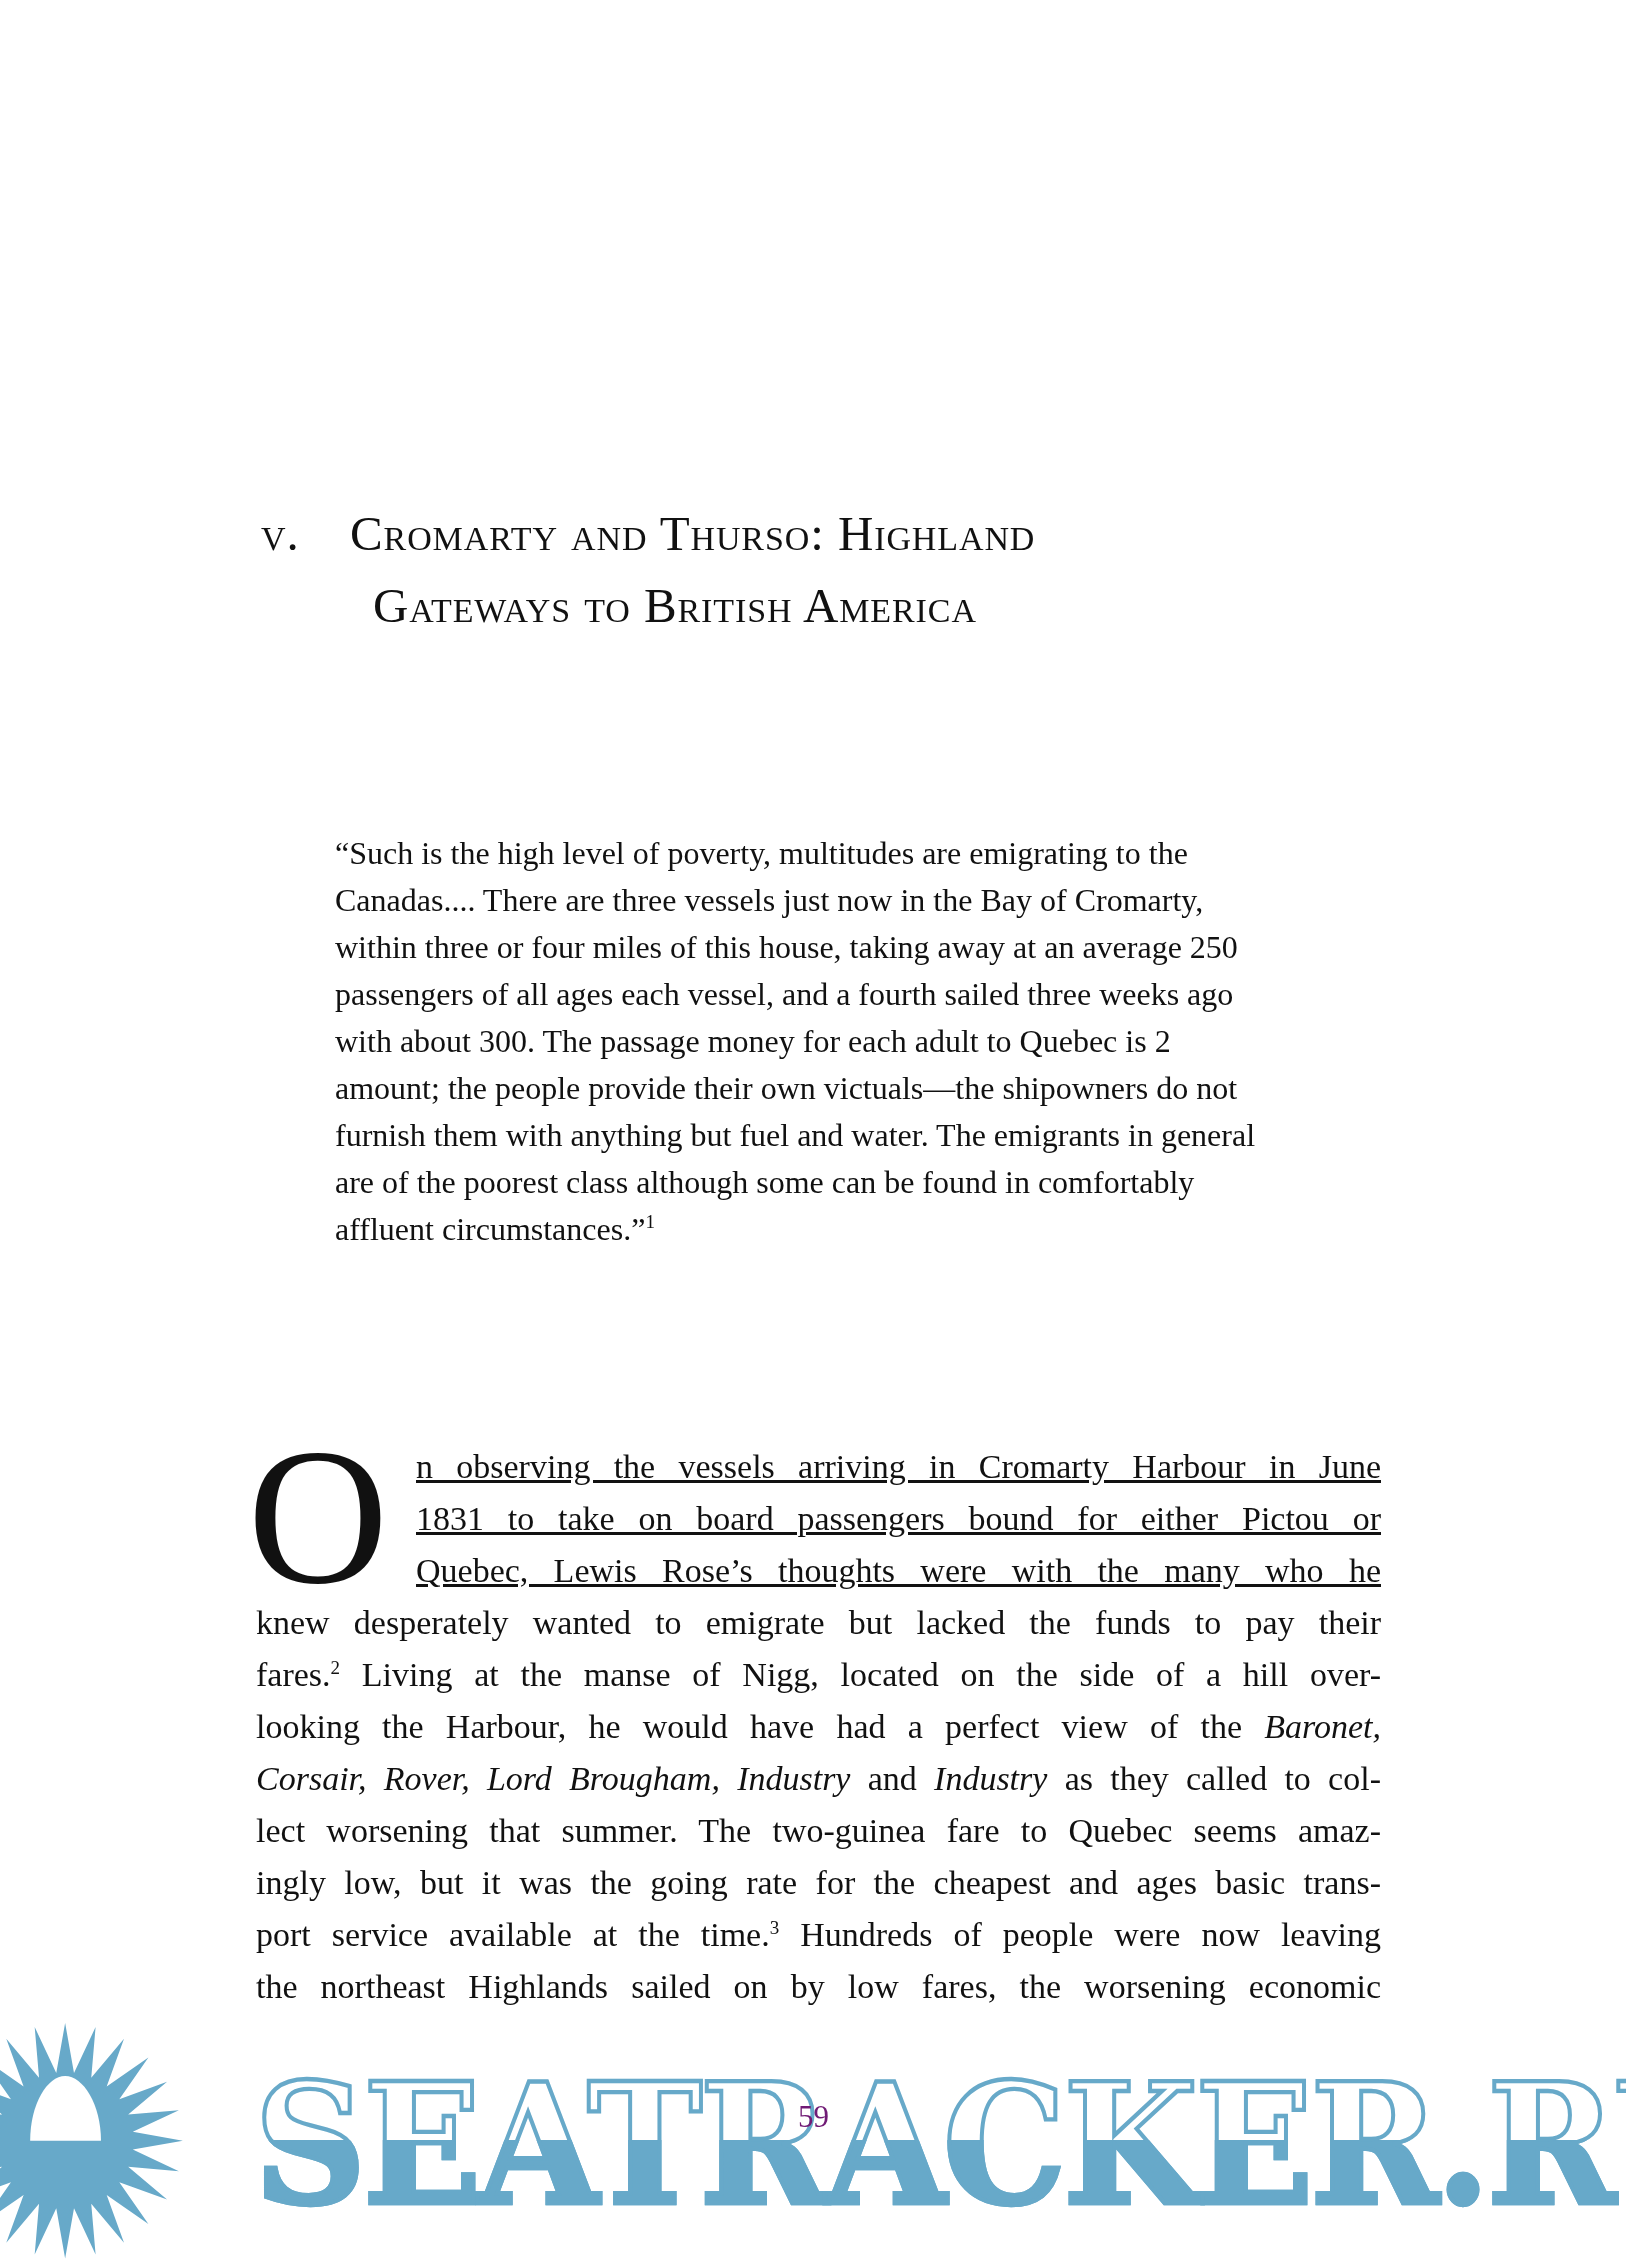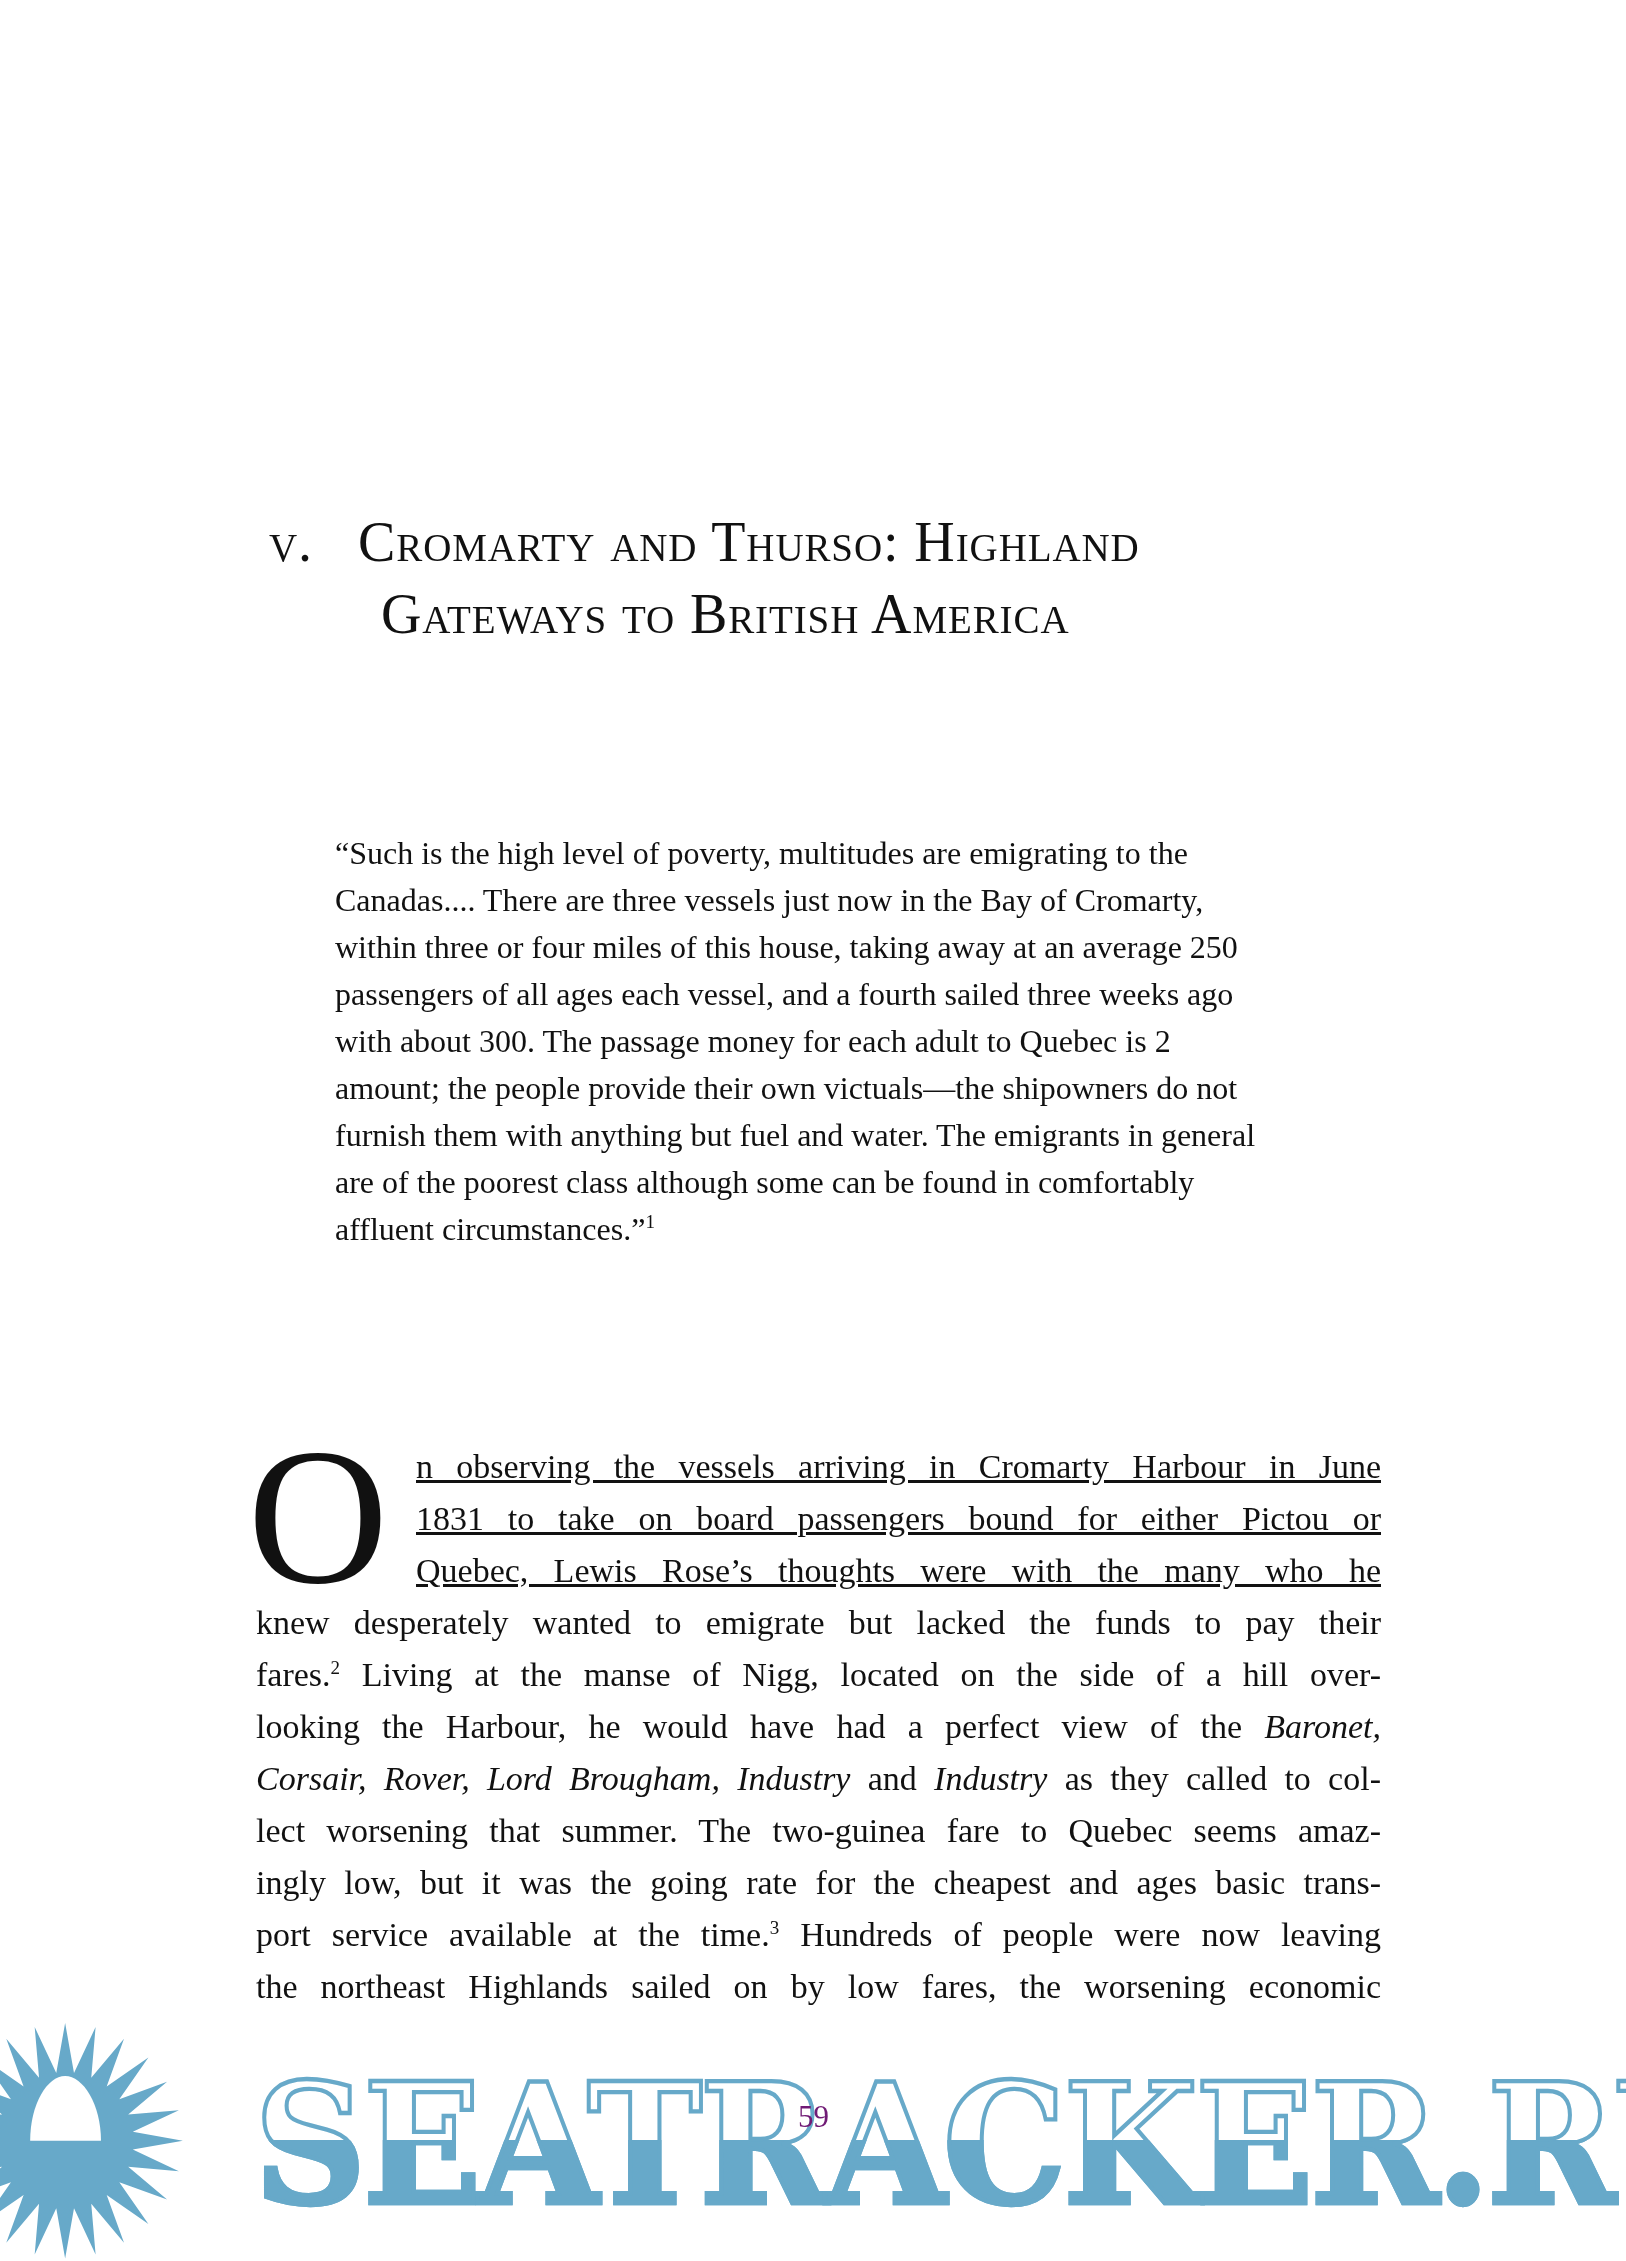--- a/index.html
+++ b/index.html
@@ -2,21 +2,21 @@
 <html style="font-size:13.7px"><head>
   <meta charset="utf-8">
   <style>
     html, body { margin: 0; padding: 0; background: #ffffff; }
     body {
       width: 1626px; height: 2261px; position: relative; overflow: hidden;
       font-family: "Liberation Serif", "DejaVu Serif", serif; color: #111;
     }
     .chapter-title {
       position: absolute; left: 253px; top: 490px; width: 1178px;
-      font-size: 56px; line-height: 72px; font-weight: normal; margin: 16px;
+      font-size: 49px; line-height: 72px; font-weight: normal; margin: 8px;
       letter-spacing: 0.9px;
     }
     .chapter-title .line { display: block; white-space: nowrap; }
     .chapter-title .line2 { padding-left: 112px; }
     .chapter-title .num { display: inline-block; width: 89px; font-variant: small-caps; text-transform: lowercase; }
     .sc { font-variant: small-caps; }
     .epigraph {
       position: absolute; left: 335px; top: 830px; width: 1063px;
       font-size: 32px; line-height: 47px; margin: 0;
     }

